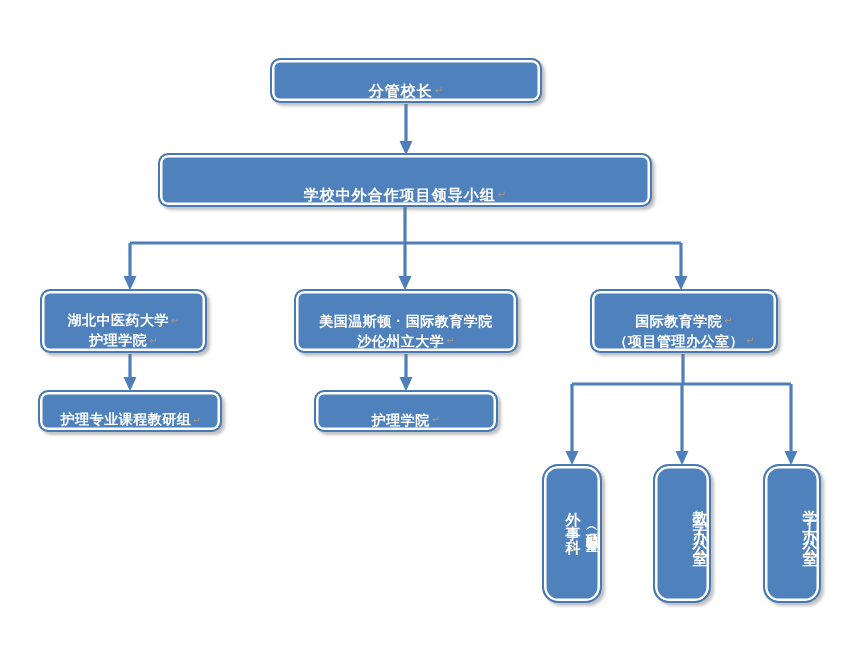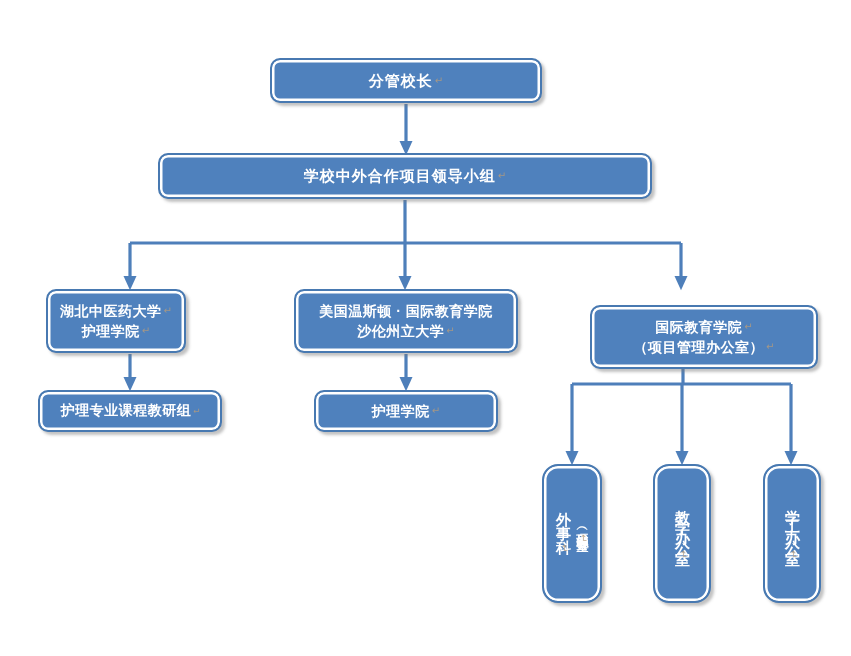--- a/index.html
+++ b/index.html
@@ -8,21 +8,21 @@
     font-family:"Liberation Sans","DejaVu Sans",sans-serif;
   }
   #connectors{position:absolute;left:0;top:0;z-index:0;}
   .node{
     position:absolute;box-sizing:border-box;z-index:1;
     background:#4F81BD;
     border:2px solid #4879B1;
     border-radius:10px;
     box-shadow: inset 0 0 0 2.5px #ffffff, 3px 3px 3px rgba(120,120,120,0.45);
     color:#ffffff;font-weight:bold;
-    display:flex;flex-direction:column;align-items:center;justify-content:center;
+    display:flex;flex-direction:column;align-items:center;justify-content:flex-end;
     text-align:center;
   }
   .row{display:flex;align-items:center;justify-content:center;line-height:20px;}
   .label{font-size:15px;letter-spacing:1px;white-space:nowrap;}
   .label-sm{font-size:14px;letter-spacing:0.5px;white-space:nowrap;}
   .rmark{
     font-size:10px;font-weight:normal;color:#b39b7d;opacity:0.85;
     margin-left:2px;line-height:10px;
   }
   
@@ -61,49 +61,49 @@
     </g>
   </svg>
 
   <div class="node" style="left:270px;top:58px;width:272px;height:45px;">
     <div class="row">
       <span class="label">分管校长</span>
       <span class="rmark">↵</span>
     </div>
   </div>
 
-  <div class="node" style="left:158px;top:153px;width:494px;height:46px;">
+  <div class="node" style="left:158px;top:153px;width:494px;height:54px;">
     <div class="row">
       <span class="label">学校中外合作项目领导小组</span>
       <span class="rmark">↵</span>
     </div>
   </div>
 
-  <div class="node" style="left:46px;top:289px;width:140px;height:64px;">
+  <div class="node" style="left:40px;top:289px;width:167px;height:64px;font-family:Liberation Serif, serif;">
     <div class="row">
       <span class="label-sm">湖北中医药大学</span>
       <span class="rmark">↵</span>
     </div>
     <div class="row">
       <span class="label-sm">护理学院</span>
       <span class="rmark">↵</span>
     </div>
   </div>
 
   <div class="node" style="left:294px;top:289px;width:224px;height:64px;">
     <div class="row">
       <span class="label-sm">美国温斯顿 · 国际教育学院</span>
     </div>
     <div class="row">
       <span class="label-sm">沙伦州立大学</span>
       <span class="rmark">↵</span>
     </div>
   </div>
 
-  <div class="node" style="left:590px;top:289px;width:228px;height:64px;margin-top:16px;">
+  <div class="node" style="left:590px;top:289px;width:188px;height:64px;">
     <div class="row">
       <span class="label-sm">国际教育学院</span>
       <span class="rmark">↵</span>
     </div>
     <div class="row">
       <span class="label-sm">（项目管理办公室）</span>
       <span class="rmark">↵</span>
     </div>
   </div>
 

